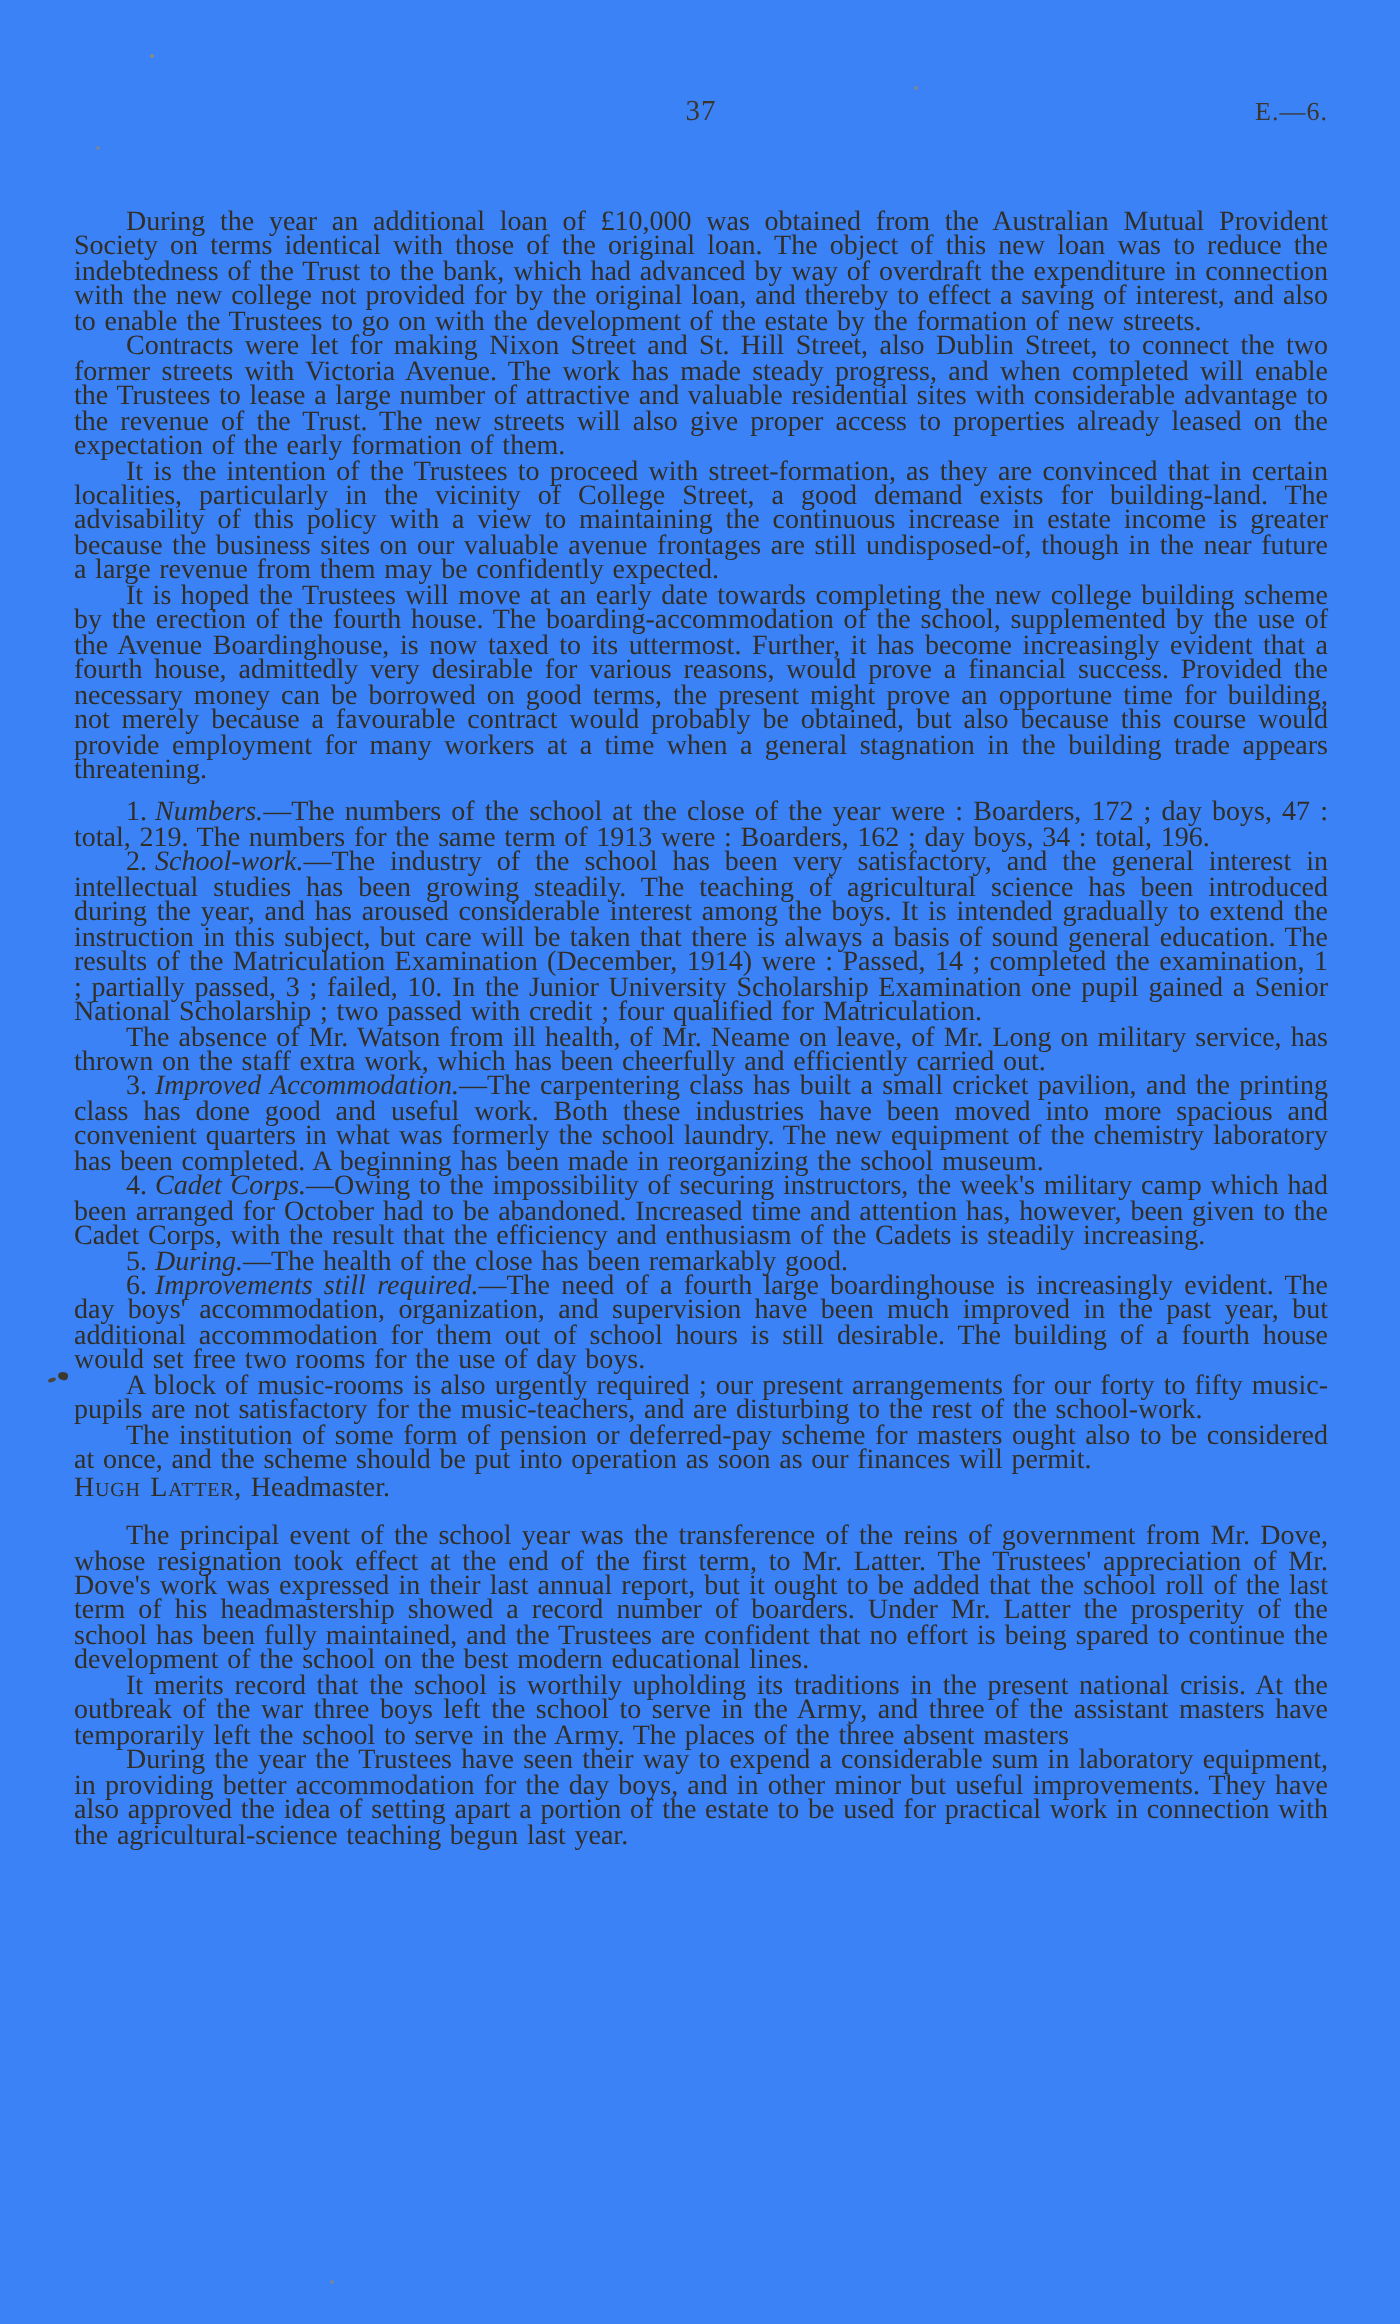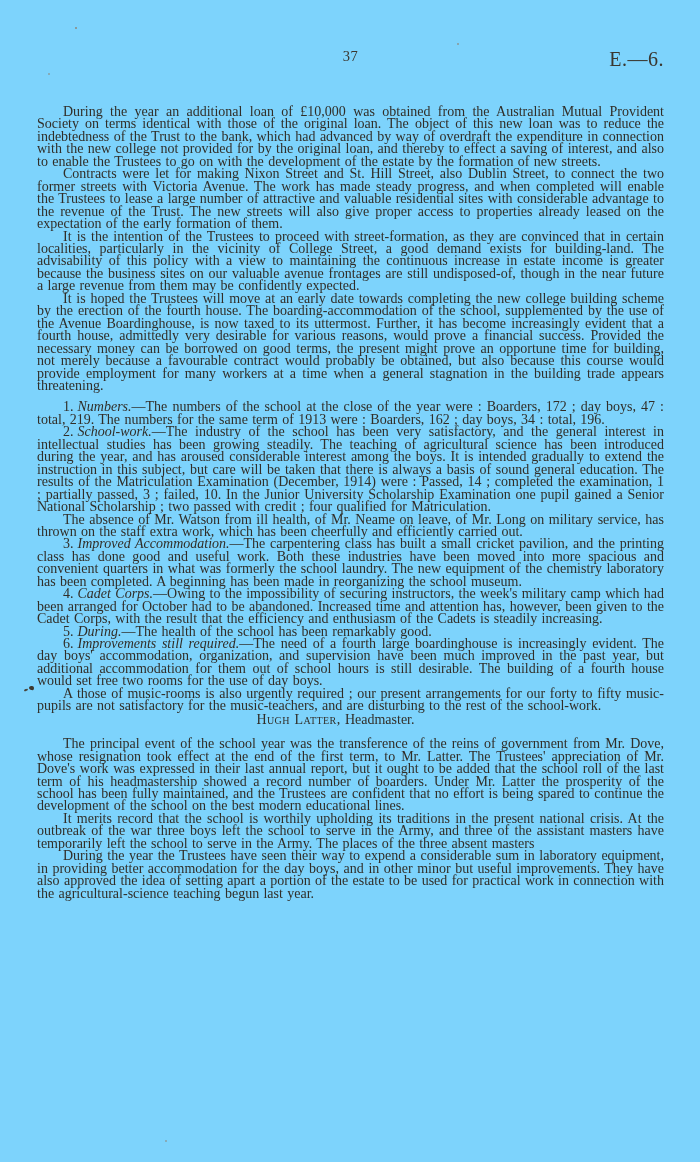--- a/index.html
+++ b/index.html
@@ -4,21 +4,21 @@
 <style>
   html, body {
     margin: 0;
     padding: 0;
     background: #ffffff;
   }
   .page {
     position: relative;
     width: 700px;
     height: 1162px;
-    background: #7dd3fc;
+    background: #3b82f6;
     color: #312e28;
     font-family: "Liberation Serif", "DejaVu Serif", serif;
     overflow: hidden;
   }
   .page-header {
     position: absolute;
     top: 48px;
     left: 37px;
     width: 627px;
     height: 20px;
@@ -29,21 +29,21 @@
     width: 100%;
     text-align: center;
     font-size: 14.5px;
     letter-spacing: 0.5px;
     color: #3a362e;
   }
   .doc-ref {
     position: absolute;
     right: 0;
     top: 0;
-    font-size: 20px;
+    font-size: 13px;
     letter-spacing: 0.5px;
     color: #3a362e;
   }
   .text-block {
     position: absolute;
     top: 106px;
     left: 37px;
     width: 627px;
     font-size: 14px;
     line-height: 12.45px;
@@ -54,21 +54,21 @@
     margin: 0;
     text-indent: 26px;
   }
   .report-section {
     margin-top: 9px;
   }
   .item-num { margin-right: 4px; }
   .item-label { font-style: italic; }
   .signature {
     margin: 1px 0 0 0;
-    text-align: center;
+    text-align: left;
     padding-right: 30px;
     text-indent: 0;
   }
   .sc { font-variant: small-caps; letter-spacing: 0.4px; }
   .closing-section { margin-top: 12px; }
   .ink-smudge {
     position: absolute;
     left: 24px;
     top: 686px;
     width: 11px;
@@ -124,25 +124,26 @@
       <p class="para"><span class="item-num">1.</span><span class="item-label">Numbers.</span><span>—The numbers of the school at the close of the year were :  Boarders, 172 ; day boys, 47 :  total, 219.  The numbers for the same term of 1913 were :  Boarders, 162 ;  day boys, 34 :  total, 196.</span></p>
 
       <p class="para"><span class="item-num">2.</span><span class="item-label">School-work.</span><span>—The industry of the school has been very satisfactory, and the general interest in intellectual studies has been growing steadily.  The teaching of agricultural science has been introduced during the year, and has aroused considerable interest among the boys.  It is intended gradually to extend the instruction in this subject, but care will be taken that there is always a basis of sound general education.  The results of the Matriculation Examination (December, 1914) were :  Passed, 14 ;  completed the examination, 1 ;  partially passed, 3 ;  failed, 10.  In the Junior University Scholarship Examination one pupil gained a Senior National Scholarship ;  two passed with credit ;  four qualified for Matriculation.</span></p>
 
       <p class="para">The absence of Mr. Watson from ill health, of Mr. Neame on leave, of Mr. Long on military service, has thrown on the staff extra work, which has been cheerfully and efficiently carried out.</p>
 
       <p class="para"><span class="item-num">3.</span><span class="item-label">Improved Accommodation.</span><span>—The carpentering class has built a small cricket pavilion, and the printing class has done good and useful work.  Both these industries have been moved into more spacious and convenient quarters in what was formerly the school laundry.  The new equipment of the chemistry laboratory has been completed.  A beginning has been made in reorganizing the school museum.</span></p>
 
       <p class="para"><span class="item-num">4.</span><span class="item-label">Cadet Corps.</span><span>—Owing to the impossibility of securing instructors, the week's military camp which had been arranged for October had to be abandoned.  Increased time and attention has, however, been given to the Cadet Corps, with the result that the efficiency and enthusiasm of the Cadets is steadily increasing.</span></p>
 
-      <p class="para"><span class="item-num">5.</span><span class="item-label">During.</span><span>—The health of the school has been remarkably good.</span></p>
+      <p class="para"><span class="item-num">5.</span><span class="item-label">During.</span><span>—The health of the close has been remarkably good.</span></p>
 
       <p class="para"><span class="item-num">6.</span><span class="item-label">Improvements still required.</span><span>—The need of a fourth large boardinghouse is increasingly evident. The day boys' accommodation, organization, and supervision have been much improved in the past year, but additional accommodation for them out of school hours is still desirable.  The building of a fourth house would set free two rooms for the use of day boys.</span></p>
 
-      <p class="para">A those of music-rooms is also urgently required ;  our present arrangements for our forty to fifty music-pupils are not satisfactory for the music-teachers, and are disturbing to the rest of the school-work.</p>
+      <p class="para">A block of music-rooms is also urgently required ;  our present arrangements for our forty to fifty music-pupils are not satisfactory for the music-teachers, and are disturbing to the rest of the school-work.</p>
+      <p class="para">The institution of some form of pension or deferred-pay scheme for masters ought also to be considered at once, and the scheme should be put into operation as soon as our finances will permit.</p>
 
       <p class="para signature"><span class="sc">Hugh Latter,</span> <span>Headmaster.</span></p>
 
     </div>
 
     <div class="closing-section">
       <p class="para">The principal event of the school year was the transference of the reins of government from Mr. Dove, whose resignation took effect at the end of the first term, to Mr. Latter.  The Trustees' appreciation of Mr. Dove's work was expressed in their last annual report, but it ought to be added that the school roll of the last term of his headmastership showed a record number of boarders.  Under Mr. Latter the prosperity of the school has been fully maintained, and the Trustees are confident that no effort is being spared to continue the development of the school on the best modern educational lines.</p>
       <p class="para">It merits record that the school is worthily upholding its traditions in the present national crisis. At the outbreak of the war three boys left the school to serve in the Army, and three of the assistant masters have temporarily left the school to serve in the Army.   The places of the three absent masters</p>
       <p class="para">During the year the Trustees have seen their way to expend a considerable sum in laboratory equipment, in providing better accommodation for the day boys, and in other minor but useful improvements.  They have also approved the idea of setting apart a portion of the estate to be used for practical work in connection with the agricultural-science teaching begun last year.</p>
     </div>

